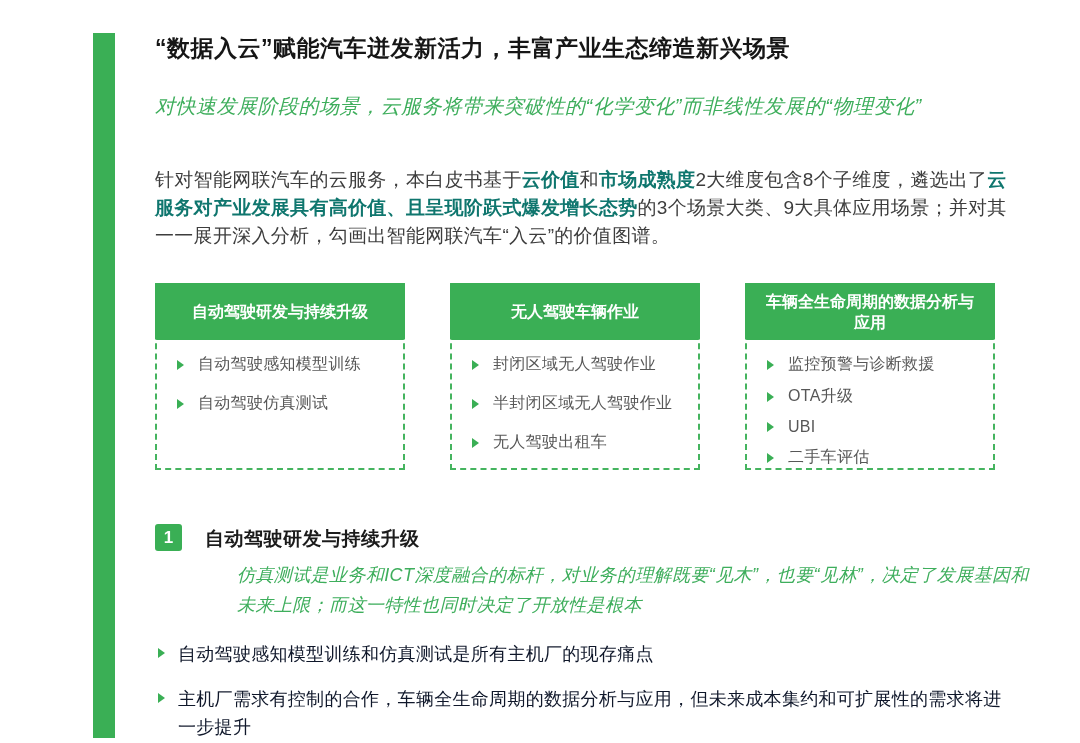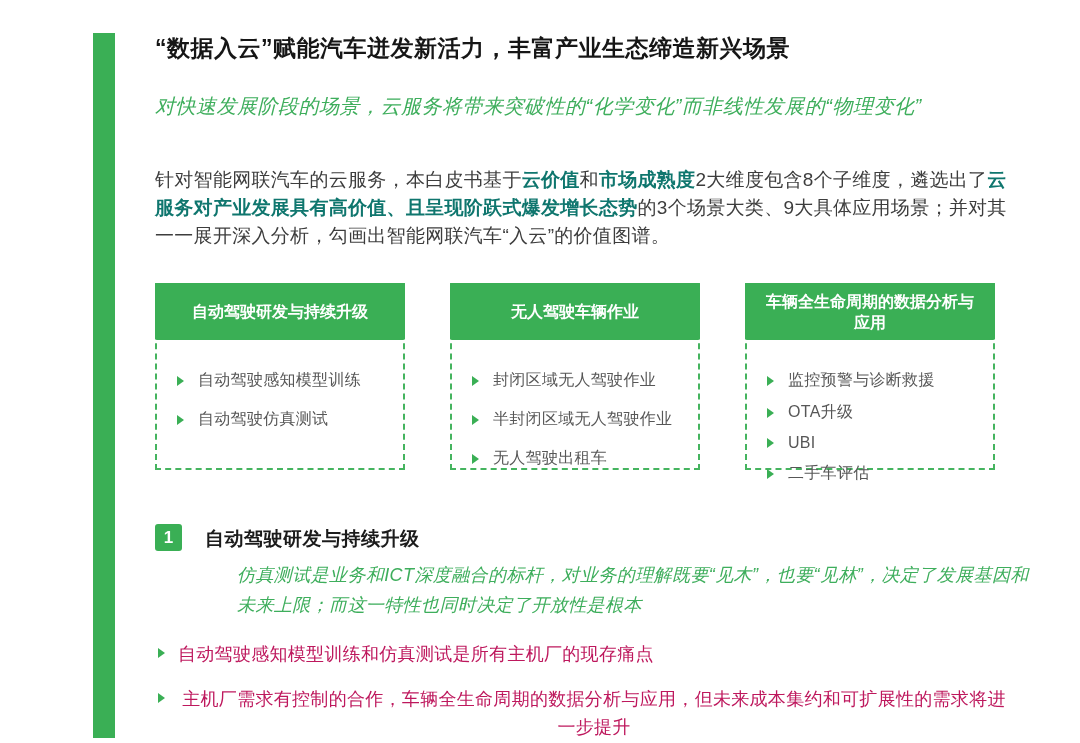--- a/index.html
+++ b/index.html
@@ -32,21 +32,21 @@
   .scenario-box{
     width:250px;height:187px;box-sizing:border-box;
     border:2px dashed #45B45F;background:#ffffff;
   }
   .box-header{
     margin:-2px -2px 0 -2px;height:57px;background:#3AAF55;border-radius:2px;
     display:flex;align-items:center;justify-content:center;text-align:center;
     color:#ffffff;font-weight:bold;font-size:16px;line-height:21px;padding:0 18px;
     box-sizing:content-box;
   }
-  .box-items{padding:30px 10px 0 20px;}
+  .box-items{padding:14px 10px 0 20px;}
   .scenario-item{display:flex;align-items:center;margin-bottom:18px;}
   .box-items.tight .scenario-item{margin-bottom:11px;}
   .tri{
     width:0;height:0;flex:0 0 auto;
     border-left:7px solid #3AAF55;border-top:5px solid transparent;border-bottom:5px solid transparent;
     margin-right:14px;
   }
   .scenario-item .label{font-size:16px;color:#575757;letter-spacing:0.3px;}
   .section-badge{
     position:absolute;left:155px;top:524px;width:27px;height:27px;background:#3AAF55;
@@ -57,21 +57,21 @@
     position:absolute;left:205px;top:526px;
     font-size:19px;font-weight:bold;color:#1b1b1b;letter-spacing:0.5px;
   }
   .section-quote{
     position:absolute;left:205px;top:560px;width:810px;
     font-size:18px;font-style:italic;color:#3EAE5C;line-height:30px;letter-spacing:0.4px;margin-left:32px;
   }
   .section-bullets{position:absolute;left:158px;top:640px;width:852px;}
   .bullet-item{display:flex;margin-bottom:17px;}
   .bullet-item .tri{margin-top:8px;margin-right:13px;}
-  .bullet-item .text{font-size:18px;color:#be185d;line-height:28px;letter-spacing:0.3px;text-align:center;}
+  .bullet-item .text{font-size:18px;color:#0f172a;line-height:28px;letter-spacing:0.3px;}
 </style>
 </head>
 <body>
 
 <div class="accent-bar"></div>
 
 <h1 class="page-title" style="margin:0;">“数据入云”赋能汽车迸发新活力，丰富产业生态缔造新兴场景</h1>
 
 <div class="page-subtitle">对快速发展阶段的场景，云服务将带来突破性的“化学变化”而非线性发展的“物理变化”</div>
 

